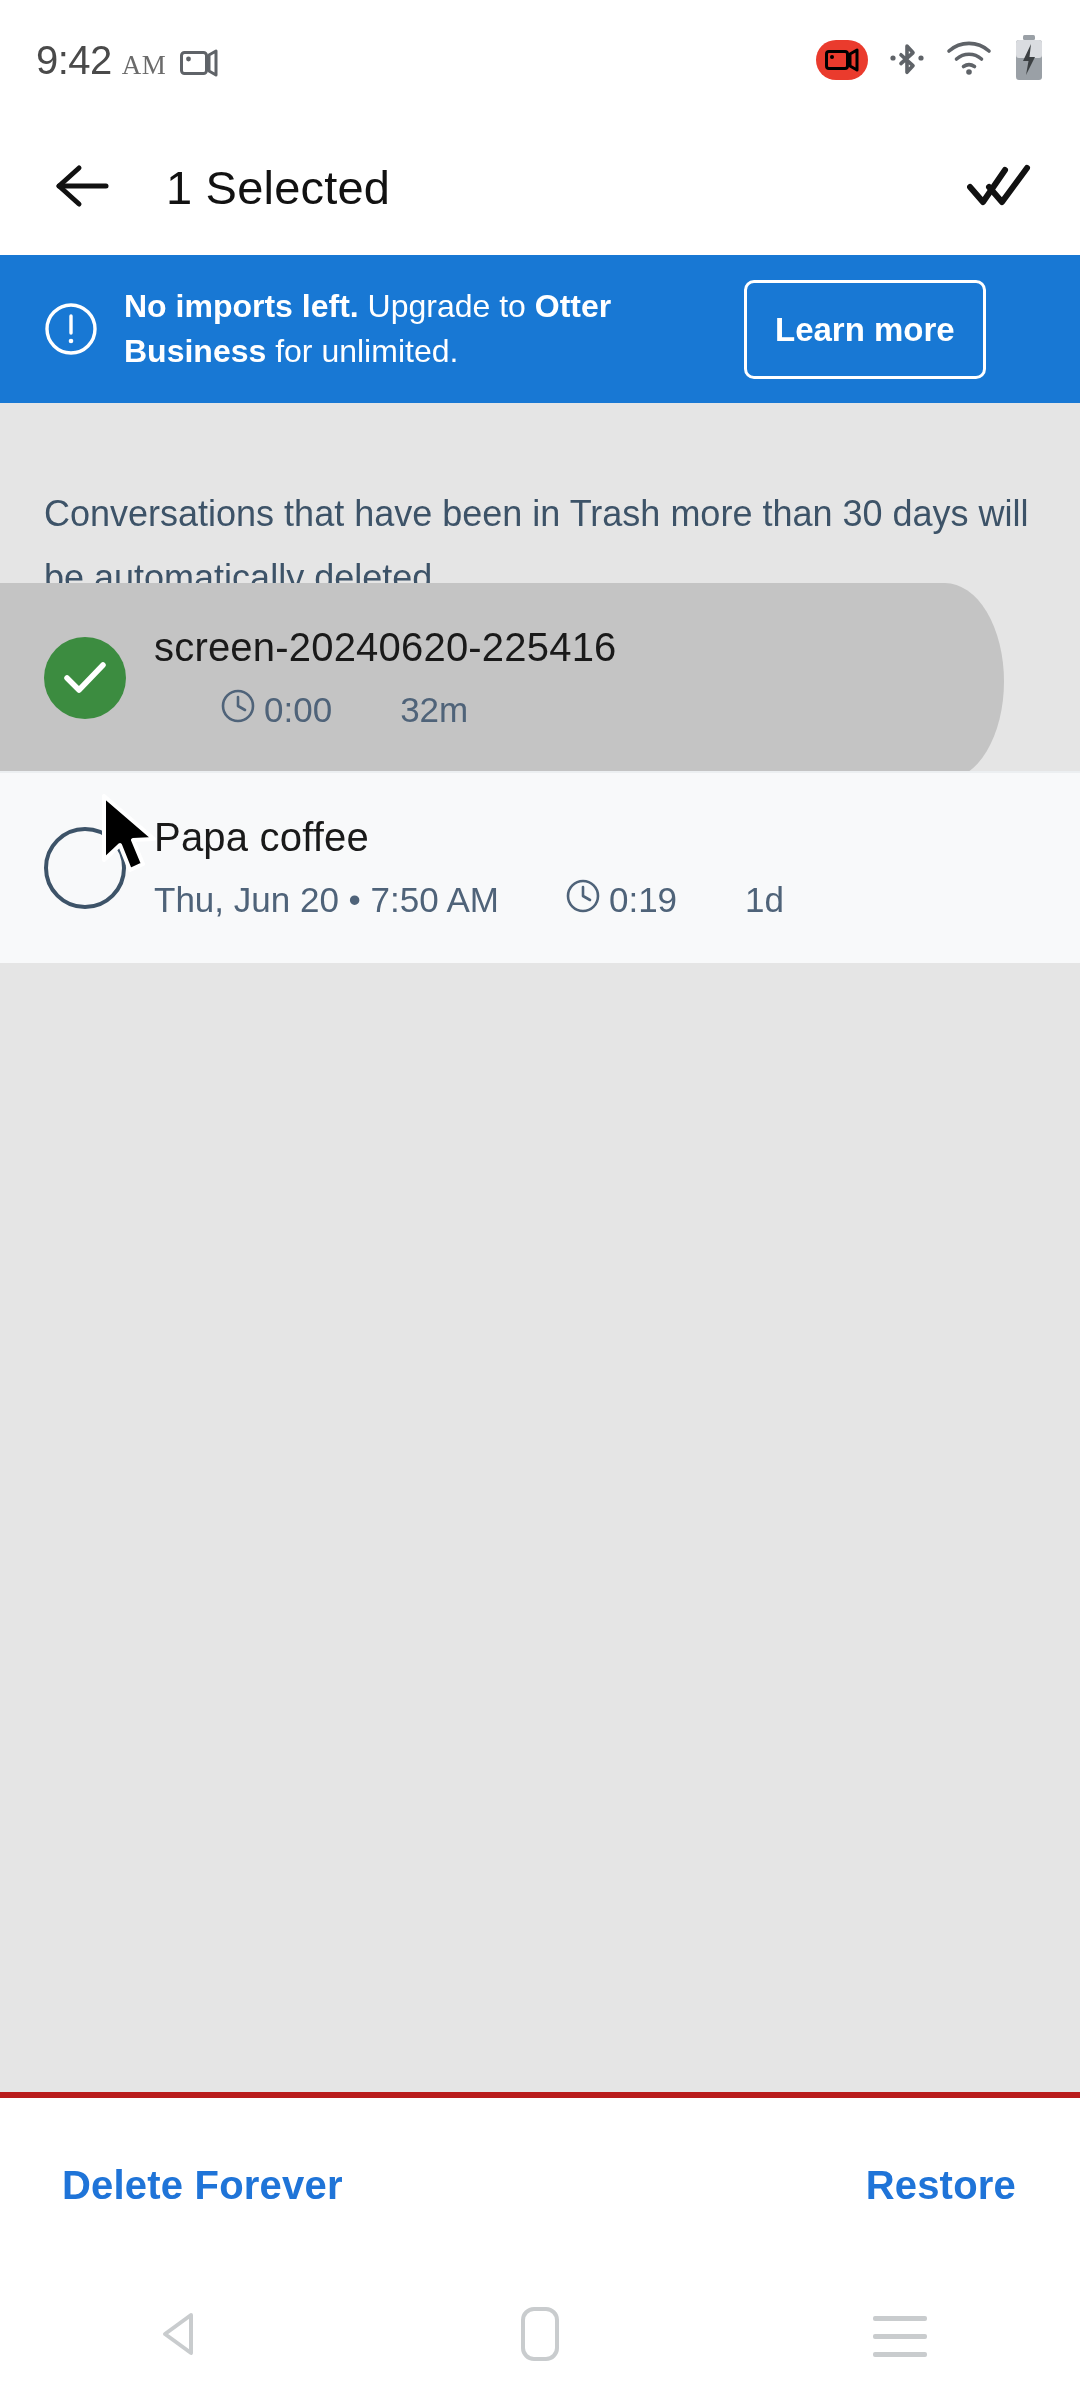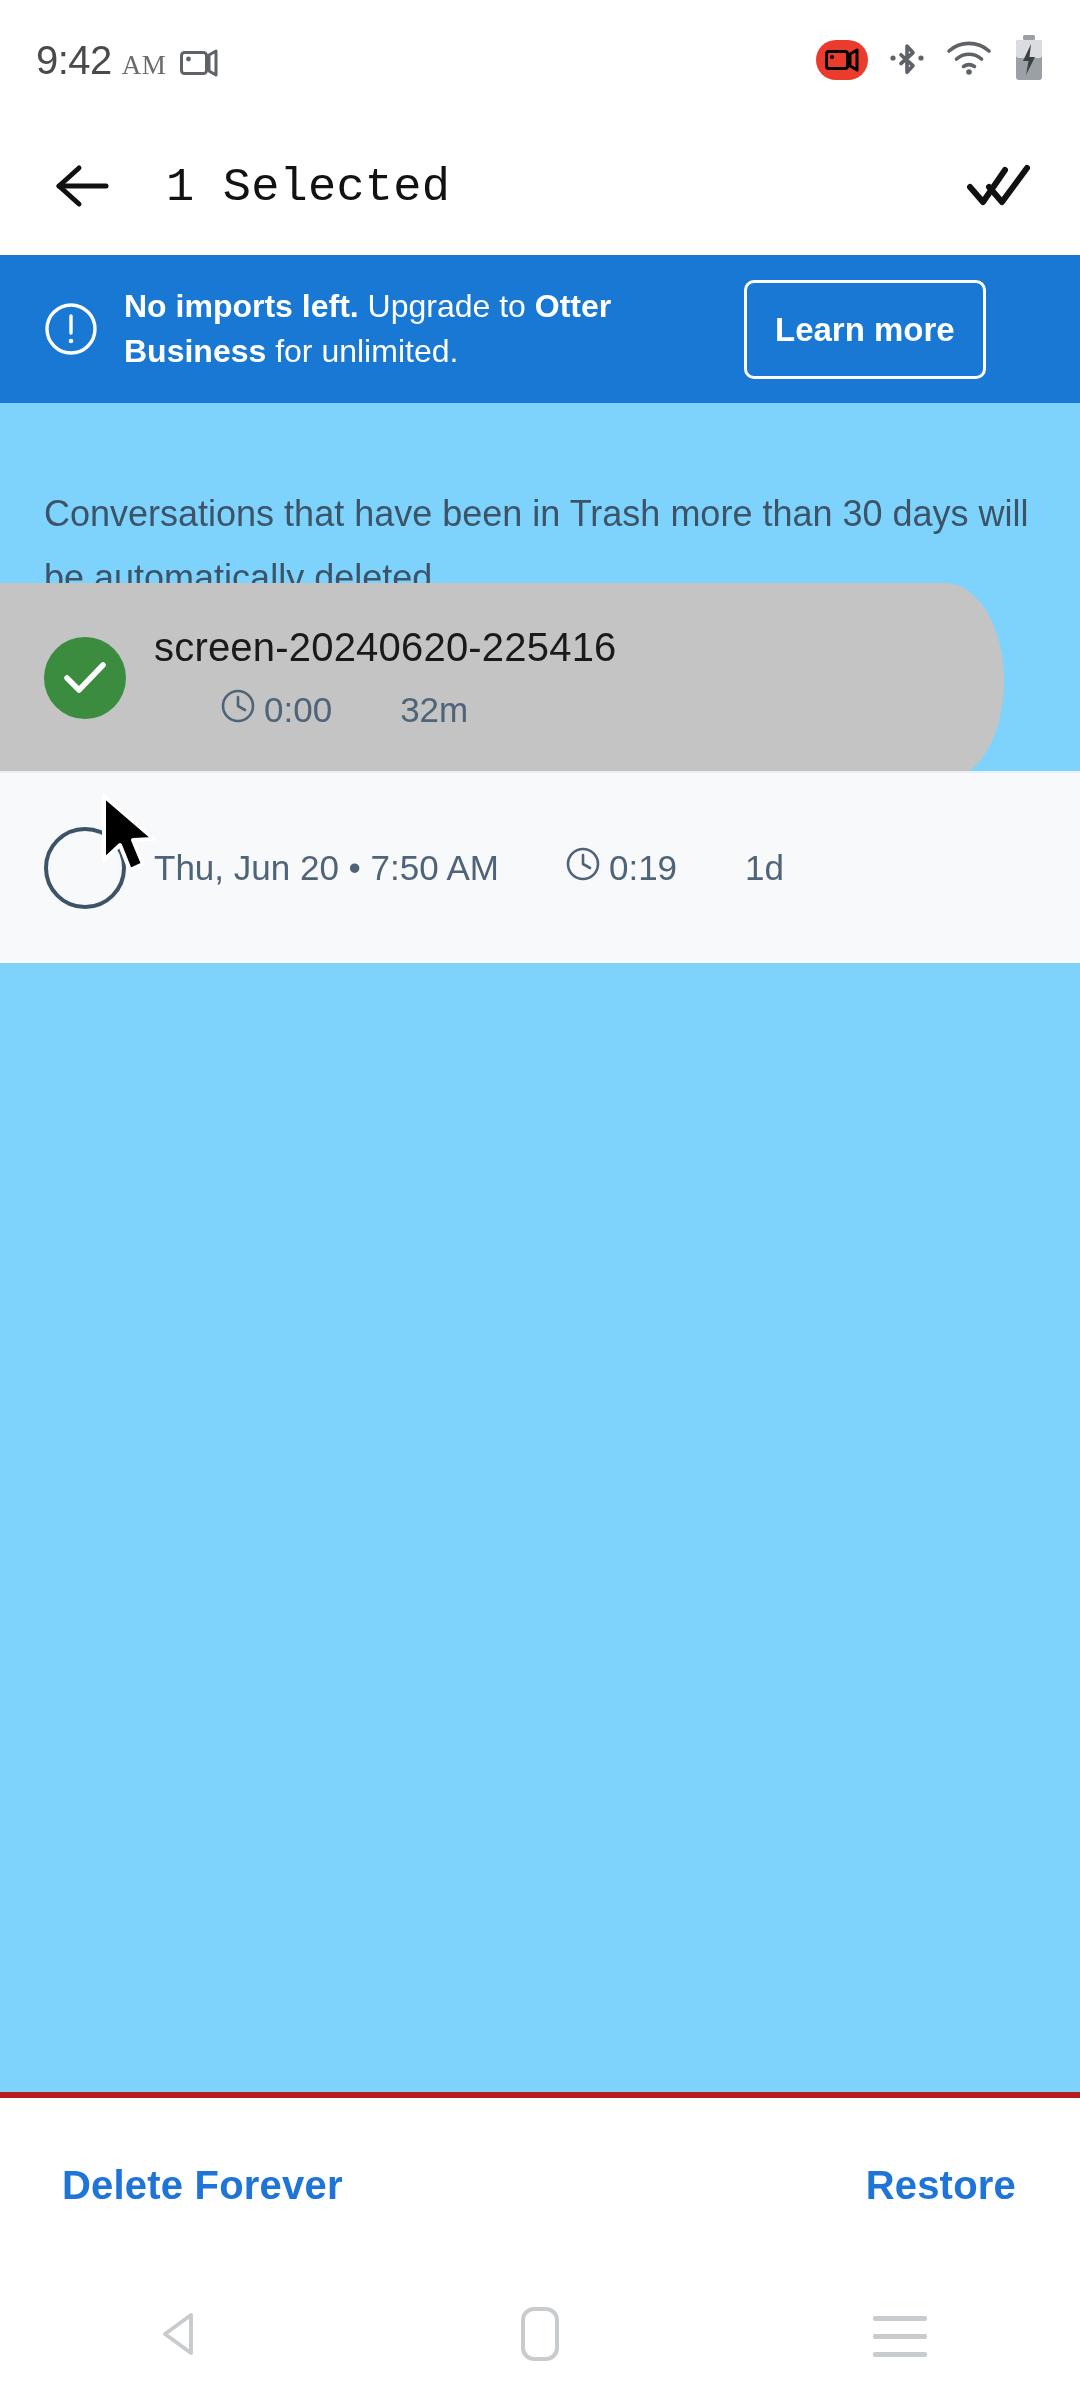--- a/index.html
+++ b/index.html
@@ -5,21 +5,21 @@
   * { margin:0; padding:0; box-sizing:border-box; }
   html, body {
     width:1080px; height:2400px;
     background:#ffffff;
     font-family:"Liberation Sans", sans-serif;
     -webkit-font-smoothing:antialiased;
   }
   .screen {
     position:relative;
     width:1080px; height:2400px;
-    background:#7dd3fc;
+    background:#e5e5e5;
     overflow:hidden;
   }
 
   
   .statusbar {
     position:absolute; top:0; left:0;
     width:1080px; height:120px;
     display:flex; align-items:center;
     padding:0 36px;
     background:#ffffff;
@@ -46,21 +46,21 @@
     width:1080px; height:135px;
     display:flex; align-items:center;
     background:#ffffff;
   }
   .back-btn {
     width:76px; height:76px; margin-left:44px;
     display:flex; align-items:center; justify-content:center;
   }
   .appbar-title {
     margin-left:46px;
-    font-size:47px; color:#121212; font-weight:400; letter-spacing:0.2px;font-family:Liberation Mono, monospace;
+    font-size:47px; color:#121212; font-weight:400; letter-spacing:0.2px;
   }
   .appbar-spacer { flex:1; }
   .selectall-btn {
     width:86px; height:86px; margin-right:38px;
     display:flex; align-items:center; justify-content:center;
   }
 
   
   .banner {
     position:absolute; top:255px; left:0;
@@ -333,20 +333,21 @@
         </div>
       </div>
       <div class="row-divider"></div>
     </div>
 
     <div class="row row-alt">
       <div class="check-wrap">
         <div class="check-circle-off"></div>
       </div>
       <div class="row-body">
+        <div class="row-title">Papa coffee</div>
         <div class="row-meta">
           <span class="meta-date">Thu, Jun 20 • 7:50 AM</span>
           <span class="meta-dur">
             <span>
               <svg width="36" height="36" viewBox="0 0 36 36">
                 <circle cx="18" cy="18" r="15" fill="none" stroke="#4f6379" stroke-width="2.6"></circle>
                 <path d="M18 9 L18 18 L25 22" fill="none" stroke="#4f6379" stroke-width="2.6" stroke-linecap="round" stroke-linejoin="round"></path>
               </svg>
             </span>
             <span>0:19</span>

